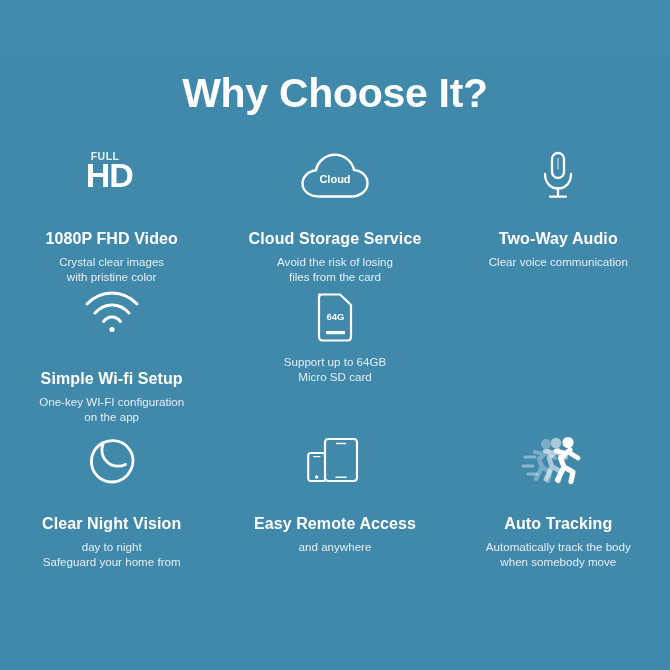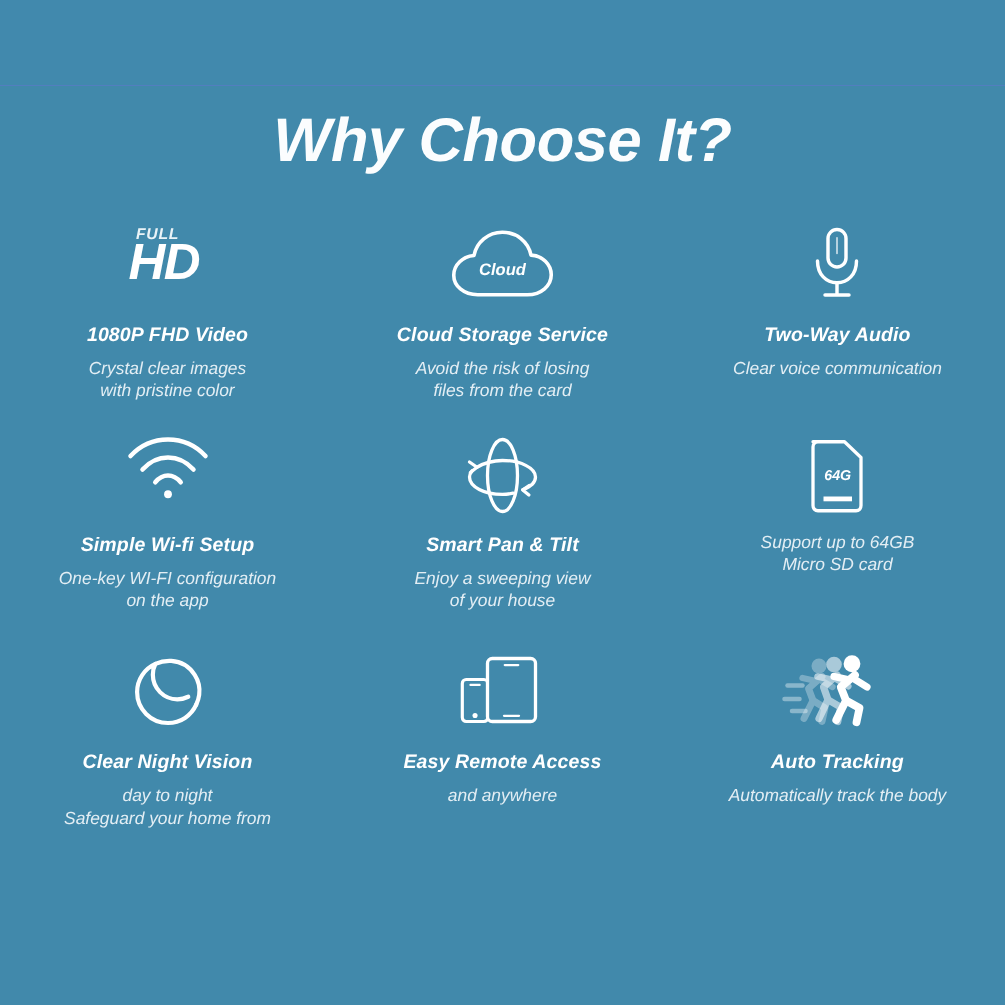--- a/index.html
+++ b/index.html
@@ -4,21 +4,21 @@
 <title>Why Choose It</title>
 <style>
   html,body{margin:0;padding:0;}
   body{
     width:670px;height:670px;
     background:#4189ab;
     font-family:"Liberation Sans",sans-serif;
     overflow:hidden;
     -webkit-font-smoothing:antialiased;
   }
-  .page{position:relative;width:670px;height:670px;background:#8b5cf6;font-style:italic;}
+  .page{position:relative;width:670px;height:670px;background:#4d7c0f;}
   .band-top{position:absolute;left:0;top:0;width:670px;height:57px;background:#4189ad;}
   .band-body{position:absolute;left:0;top:57px;width:670px;height:613px;background:#4189ab;}
 
   .title{
     position:absolute;left:0;top:68px;width:670px;
     text-align:center;
     font-size:41px;line-height:50px;
     font-weight:bold;
     color:#fbfdfe;
     letter-spacing:-0.3px;
@@ -37,22 +37,22 @@
   .r2{height:145px;}
   .r3{height:140px;}
 
   .iconbox{
     height:58px;width:100%;
     display:flex;justify-content:center;
   }
   .iconbox svg{display:block;overflow:visible;}
 
   .head{
-    font-size:13px;font-weight:bold;color:#ffffff;
-    line-height:18px;margin-top:6px;
+    font-size:16px;font-weight:bold;color:#ffffff;
+    line-height:18px;margin-top:22px;
     letter-spacing:0.1px;
   }
   .sub{
     font-size:11.6px;color:#e3eef4;line-height:15px;
     margin-top:6px;font-weight:normal;
   }
   .sub span{display:block;}
 
   
   .fullhd{position:relative;width:70px;height:52px;color:#ffffff;}
@@ -143,36 +143,20 @@
             <circle cx="29" cy="39.5" r="2.6" fill="#ffffff"></circle>
           </svg>
         </div>
         <div class="head">Simple Wi-fi Setup</div>
         <div class="sub">
           <span>One-key WI-FI configuration</span>
           <span>on the app</span>
         </div>
       </div>
 
-      <div class="cell">
-        <div class="iconbox">
-          <svg width="62" height="54" viewBox="0 0 62 54" fill="none">
-            <ellipse cx="31" cy="27" rx="10" ry="24" stroke="#ffffff" stroke-width="2.2"></ellipse>
-            <path d="M14 21.5 C19 18.5 25 17 31 17 C43 17 53 22 53 28 C53 31.5 49.6 34.6 44.5 36.5" stroke="#ffffff" stroke-width="2.2" stroke-linecap="round"></path>
-            <path d="M38 38.8 C35.8 39.3 33.4 39.6 31 39.6 C19 39.6 9 34.6 9 28 C9 26.6 9.6 25.2 10.7 23.9" stroke="#ffffff" stroke-width="2.2" stroke-linecap="round"></path>
-            <path d="M9 18 L14 21.5 L9.6 25" stroke="#ffffff" stroke-width="2.2" stroke-linecap="round" stroke-linejoin="round" fill="none"></path>
-            <path d="M49 33.6 L44.5 36.6 L48.6 40" stroke="#ffffff" stroke-width="2.2" stroke-linecap="round" stroke-linejoin="round" fill="none"></path>
-          </svg>
-        </div>
-        <div class="head">Smart Pan &amp; Tilt</div>
-        <div class="sub">
-          <span>Enjoy a sweeping view</span>
-          <span>of your house</span>
-        </div>
-      </div>
 
       <div class="cell">
         <div class="iconbox">
           <svg width="42" height="54" viewBox="0 0 42 54" fill="none">
             <path d="M5 4.5 H26 L37 15 V47 C37 49 35.6 50.5 33.7 50.5 H8.3 C6.4 50.5 5 49 5 47 V8 C5 6 6.4 4.5 8.3 4.5 Z" stroke="#ffffff" stroke-width="2.2" stroke-linejoin="round"></path>
             <text class="sdtxt" x="21.5" y="30" text-anchor="middle">64G</text>
             <rect x="12" y="41" width="19" height="3.2" fill="#ffffff"></rect>
           </svg>
         </div>
         <div class="sub">
@@ -247,18 +231,19 @@
             <g opacity="0.38">
               <path d="M3 22 H13" stroke="#ffffff" stroke-width="3" stroke-linecap="round"></path>
               <path d="M1 31 H11" stroke="#ffffff" stroke-width="3" stroke-linecap="round"></path>
               <path d="M6 39 H15" stroke="#ffffff" stroke-width="3" stroke-linecap="round"></path>
             </g>
           </svg>
         </div>
         <div class="head">Auto Tracking</div>
         <div class="sub">
           <span>Automatically track the body</span>
+          <span>when somebody move</span>
         </div>
       </div>
     </div>
 
   </div>
 </div>
 
 </body></html>

